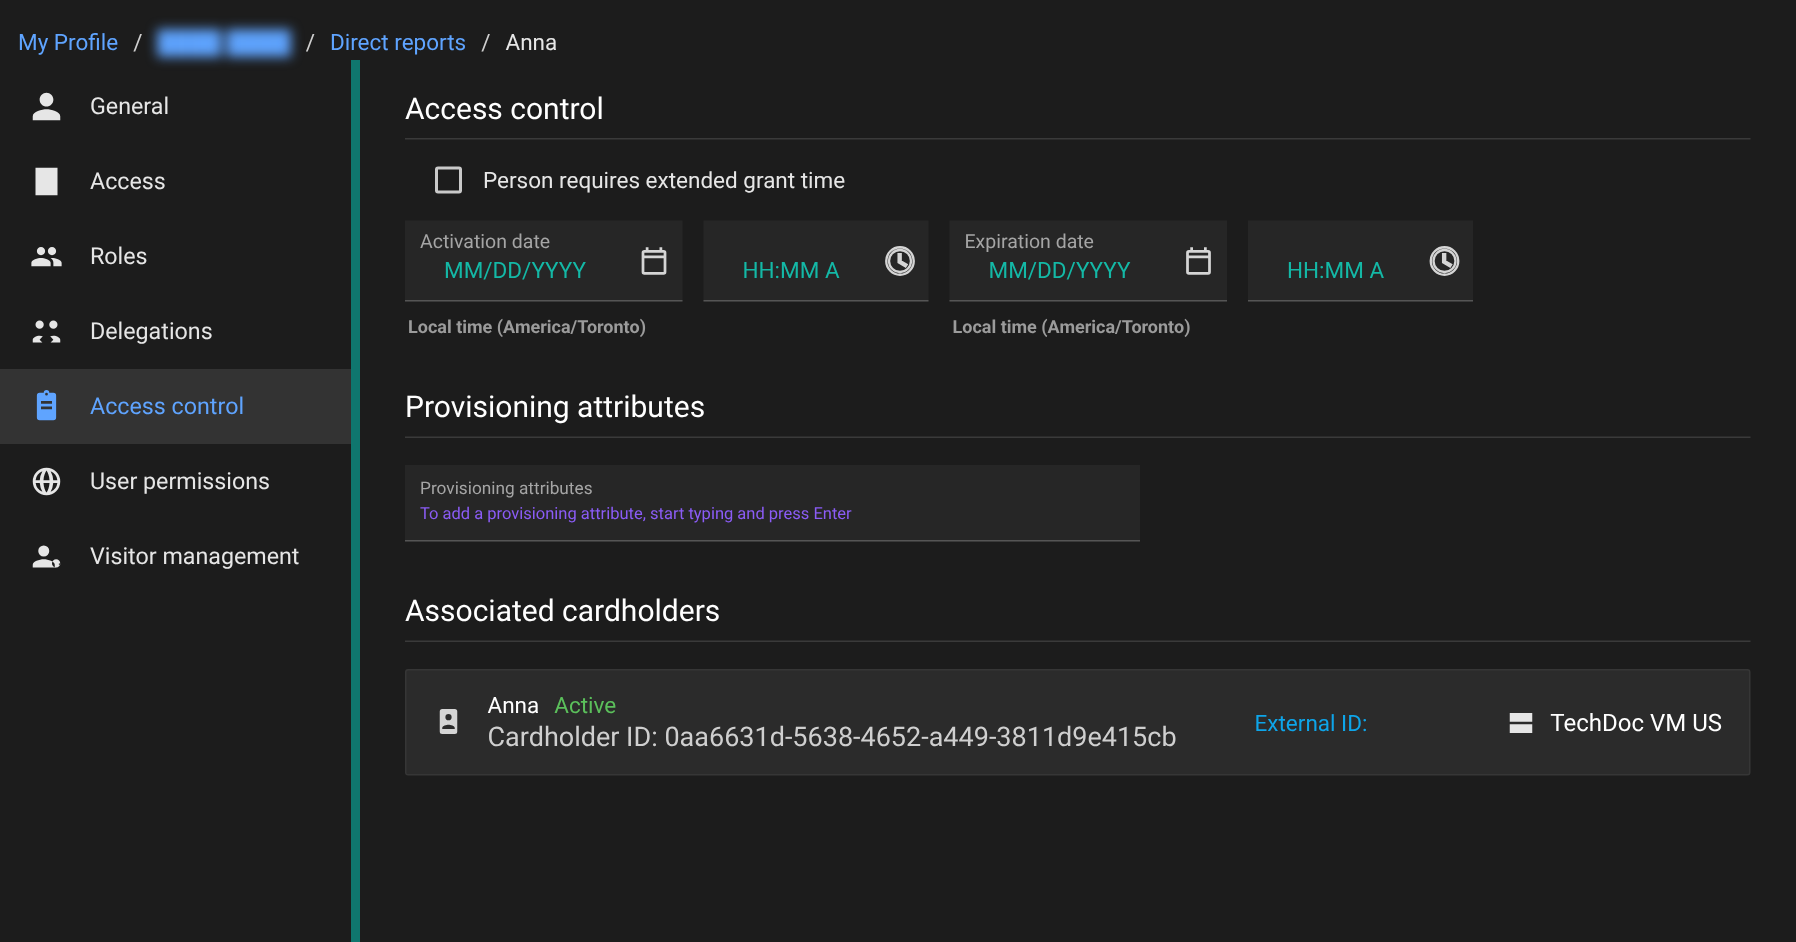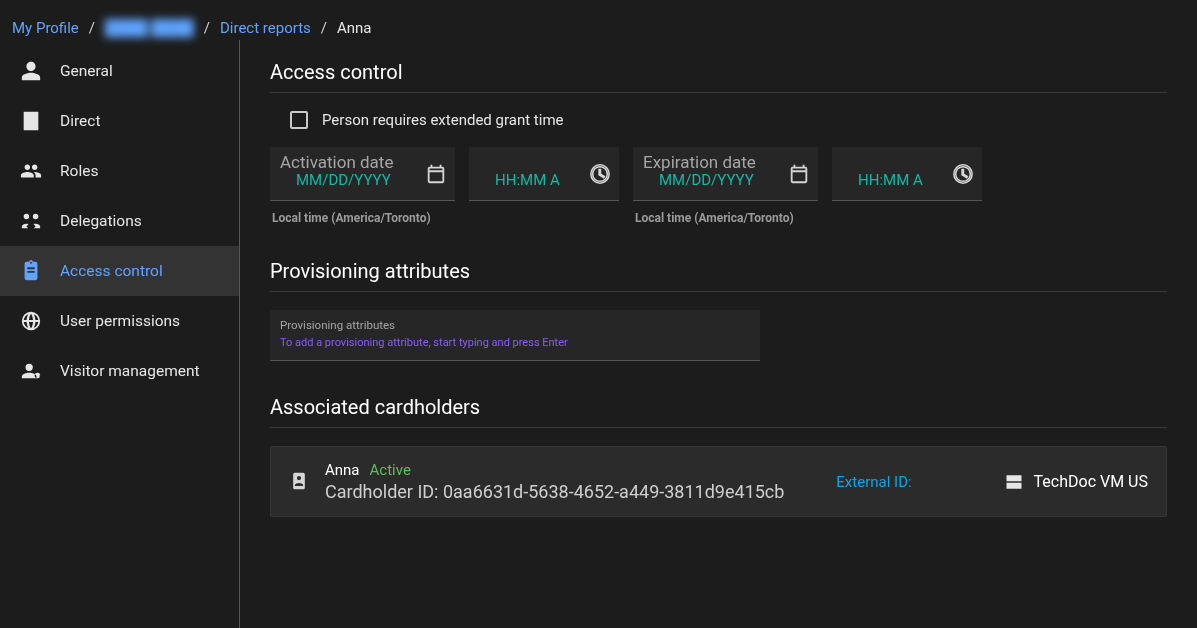--- a/index.html
+++ b/index.html
@@ -32,21 +32,21 @@
 
   .page {
     display: flex;
     height: calc(628px - 40px);
   }
 
   
   .sidebar {
     width: 240px;
     background: #1c1c1c;
-    border-right: 1px solid #0f766e;
+    border-right: 6px solid #0f766e;
     padding-top: 6px;
   }
   .side-item {
     display: flex; align-items: center;
     gap: 18px;
     padding: 14px 18px 14px 20px;
     color: #e6e6e6;
     cursor: pointer;
     font-size: 15.5px;
   }
@@ -101,21 +101,21 @@
   .field {
     position: relative;
     background: #262626;
     border-bottom: 1px solid #555;
     padding: 8px 40px 6px 10px;
     width: 185px;
     height: 54px;
   }
   .field.narrow { width: 150px; }
   .field .float-label {
-    font-size: 17px;
+    font-size: 13px;
     color: #a5a5a5;
     line-height: 14px;
   }
   .field .value {
     font-size: 15px;
     color: #14b8a6;
     line-height: 22px;
     margin-left: 16px;
   }
   .field .trailing {
@@ -203,21 +203,21 @@
           </svg>
       </span>
       <span>General</span>
     </div>
     <div class="side-item">
       <span class="icon">
         <svg viewBox="0 0 24 24">
             <path d="M4 2h16v20H4V2zm3 3h3v3H7V5zm7 0h3v3h-3V5zM7 10h3v3H7v-3zm7 0h3v3h-3v-3zM7 15h3v3H7v-3zm7 0h3v3h-3v-3z"></path>
           </svg>
       </span>
-      <span>Direct</span>
+      <span>Access</span>
     </div>
     <div class="side-item">
       <span class="icon">
         <svg viewBox="0 0 24 24">
             <path d="M16 11c1.7 0 3-1.3 3-3s-1.3-3-3-3-3 1.3-3 3 1.3 3 3 3zM8 11c1.7 0 3-1.3 3-3S9.7 5 8 5 5 6.3 5 8s1.3 3 3 3zm0 2c-2.3 0-7 1.2-7 3.5V19h14v-2.5C15 14.2 10.3 13 8 13zm8 0c-.3 0-.6 0-1 .1 1.2.9 2 2 2 3.4V19h6v-2.5c0-2.3-4.7-3.5-7-3.5z"></path>
           </svg>
       </span>
       <span>Roles</span>
     </div>
     <div class="side-item">

